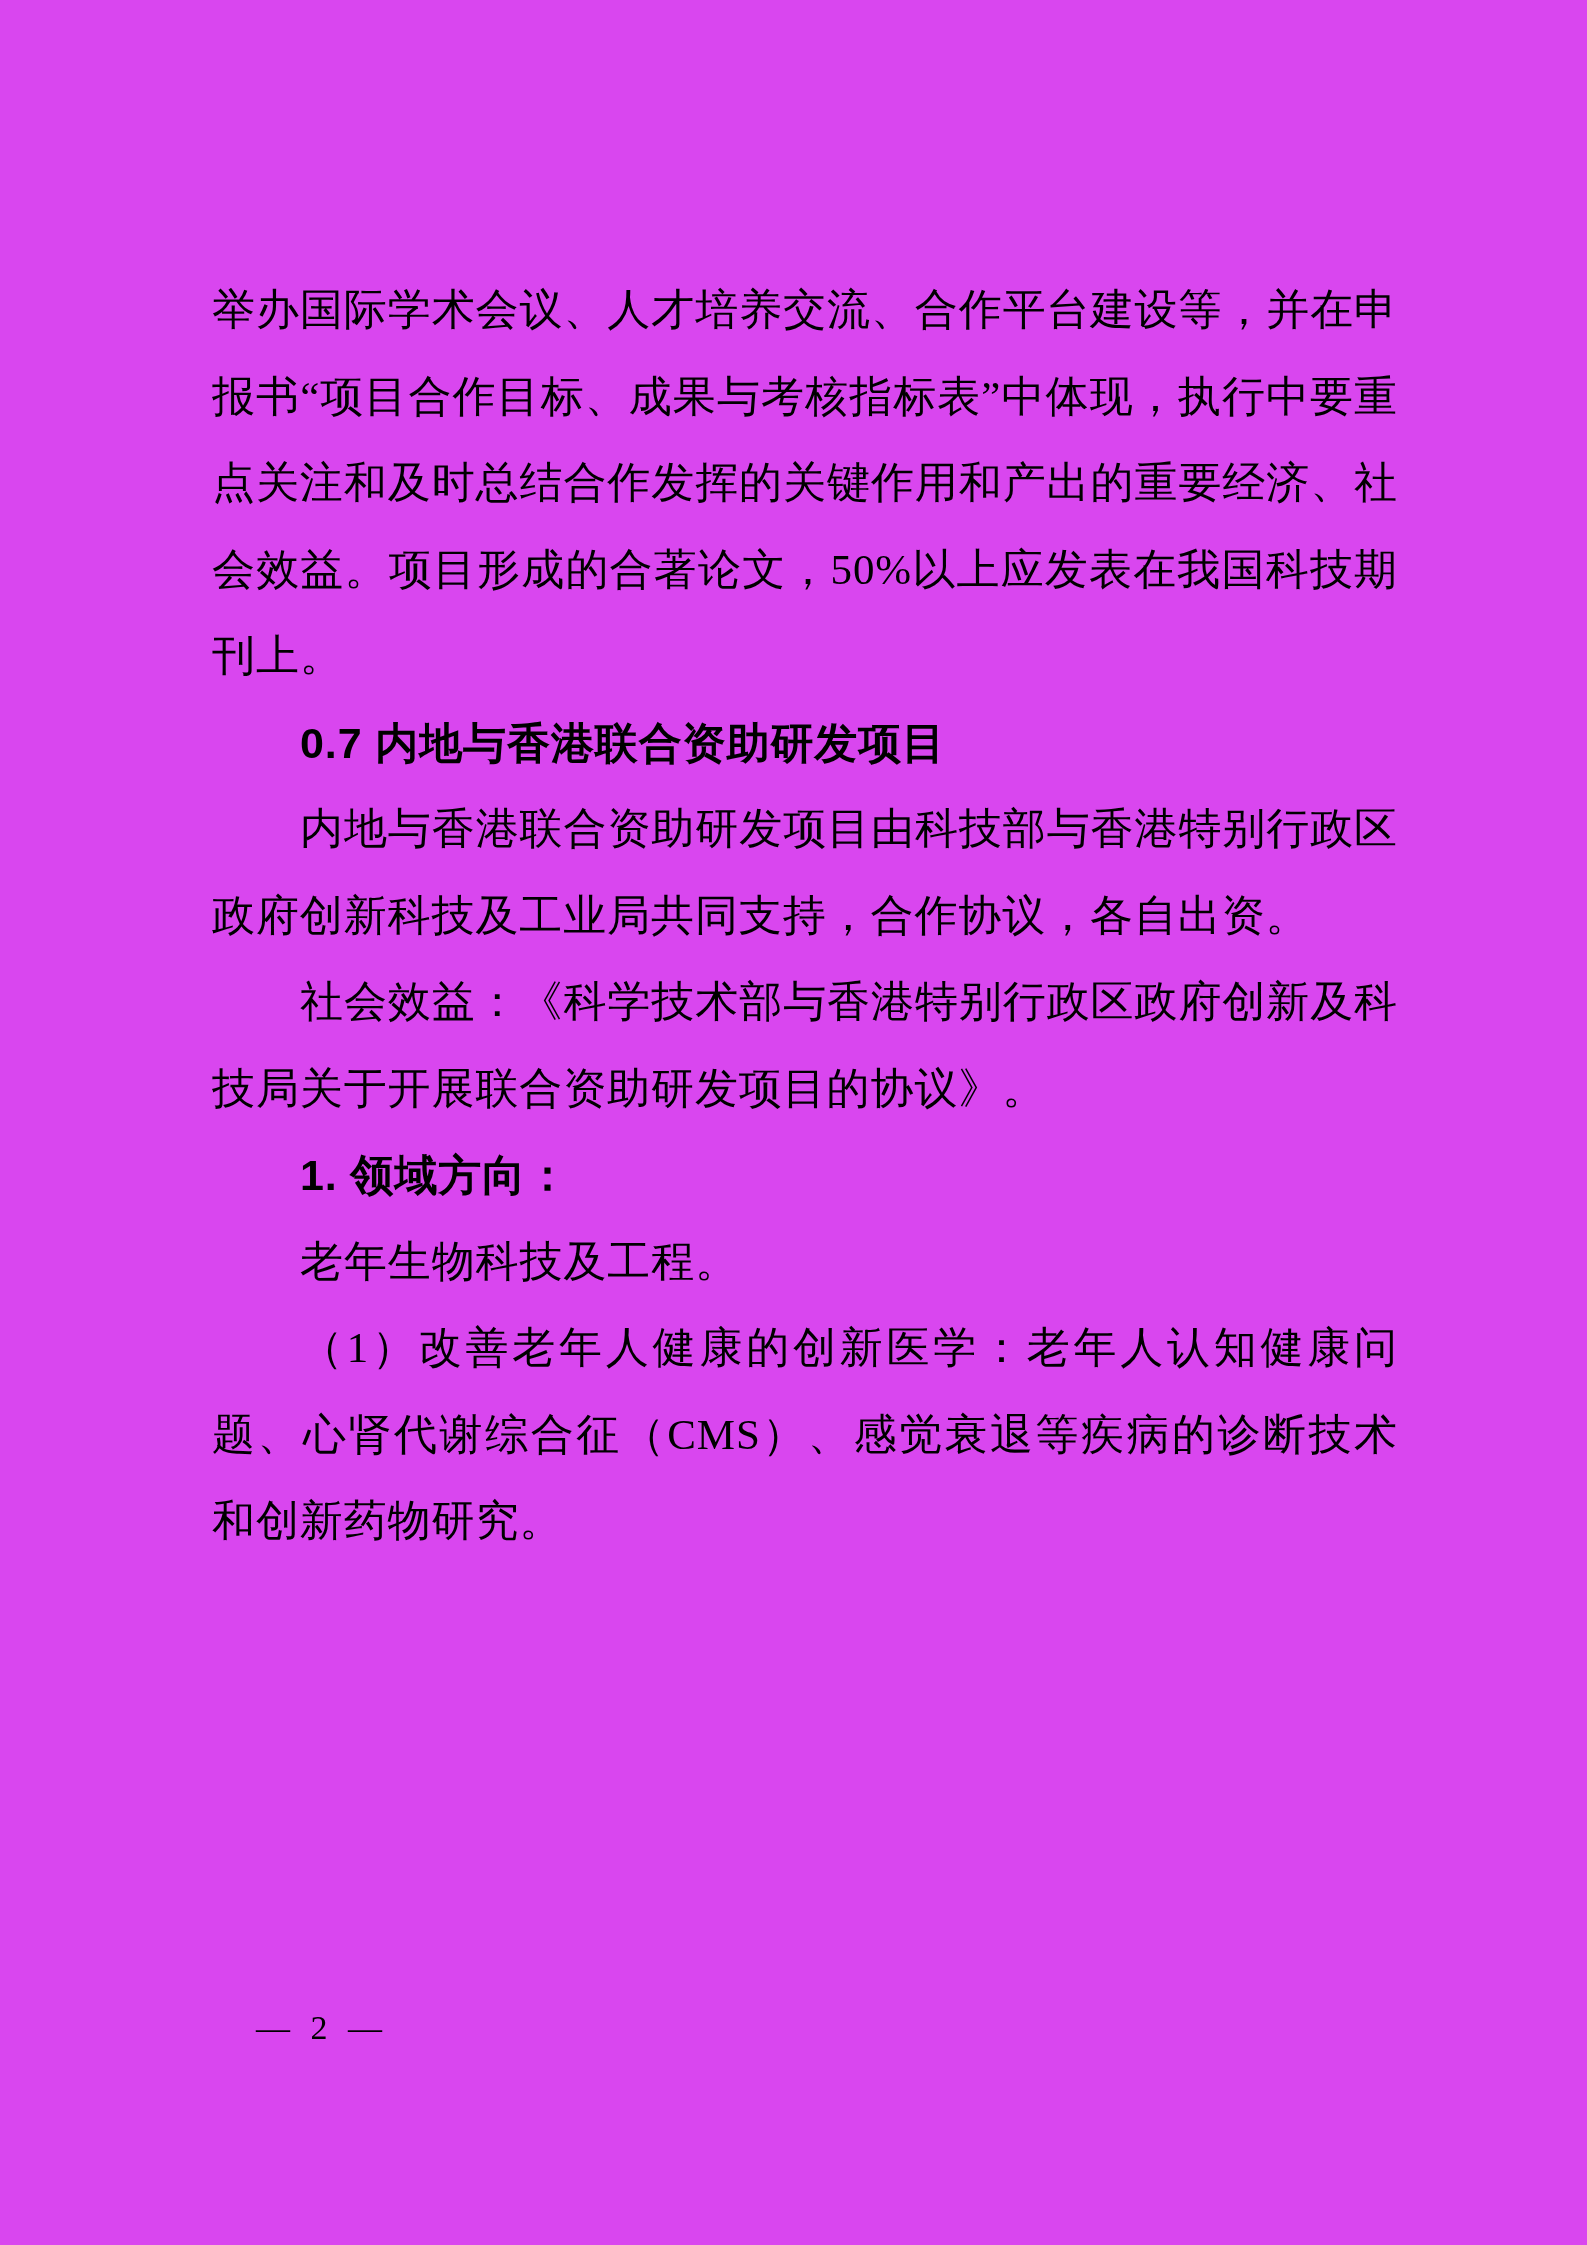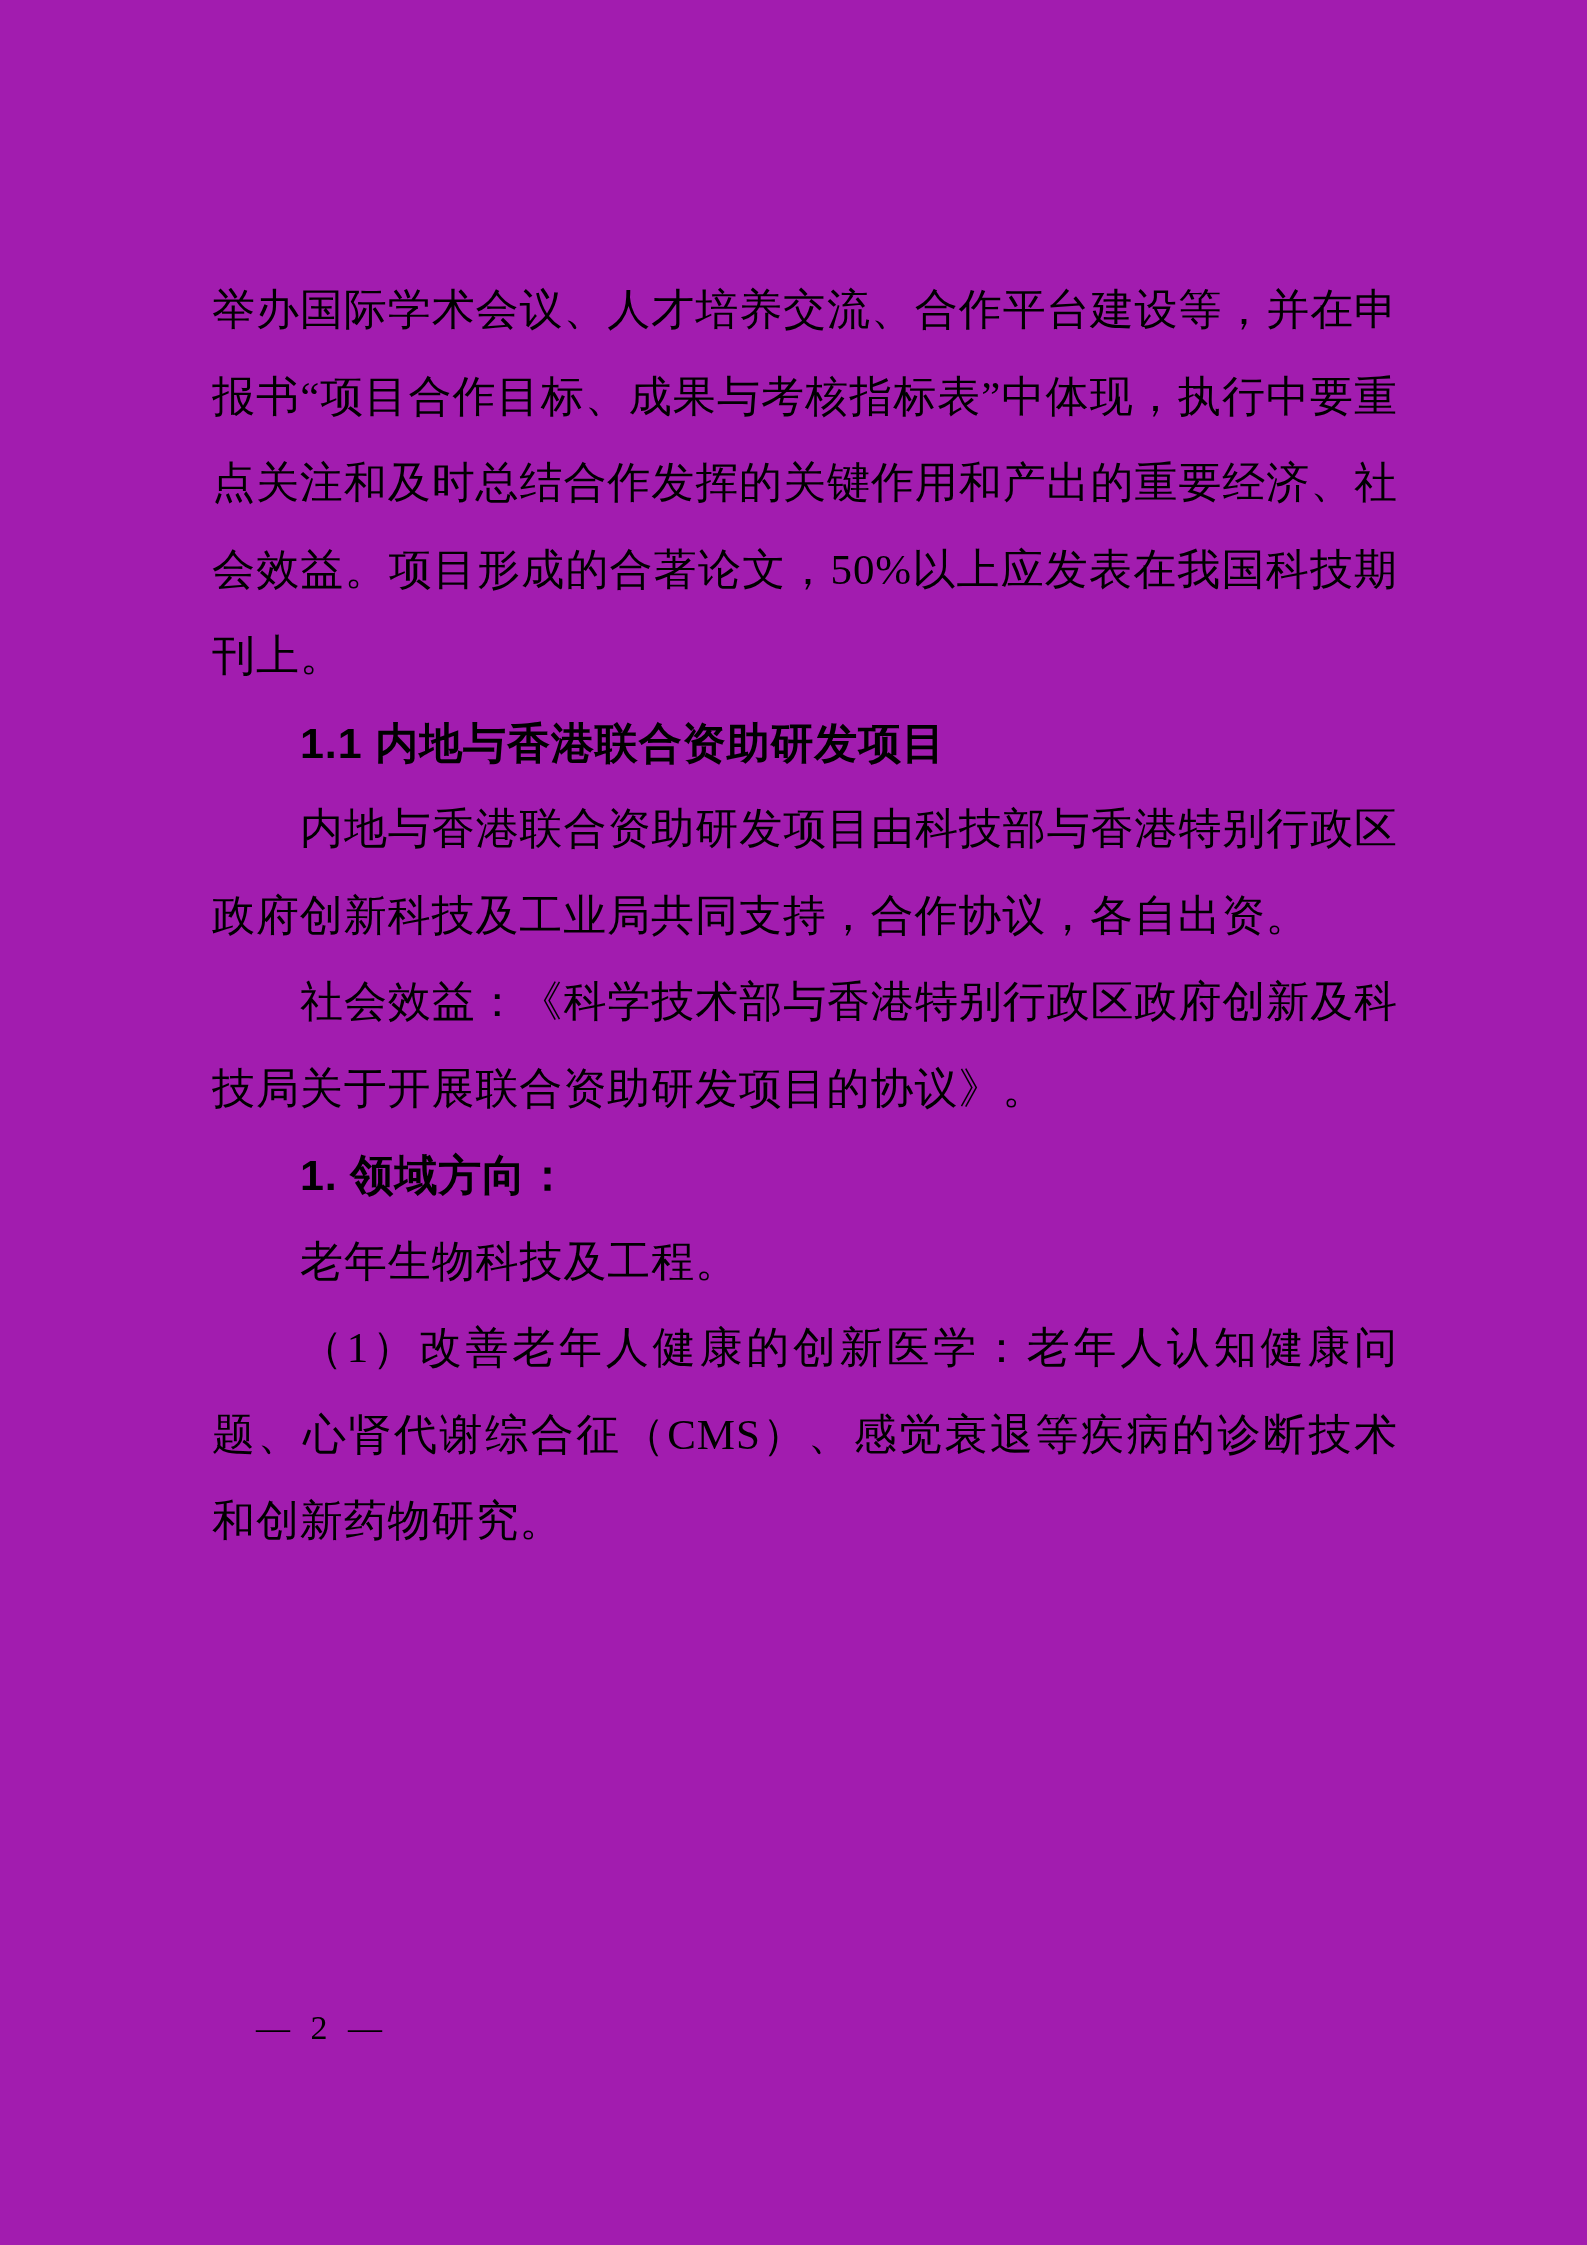--- a/index.html
+++ b/index.html
@@ -14,21 +14,21 @@
     overflow: hidden;
     color: #000000;
     font-family: "Liberation Serif", "DejaVu Serif", serif;
   }
   .page {
     position: absolute;
     left: 0;
     top: 0;
     width: 1587px;
     height: 2245px;
-    background: #a21caf;
+    background: #d946ef;
   }
   .doc {
     position: absolute;
     left: 212px;
     top: 267px;
     width: 1186px;
     font-size: 43px;
     line-height: 86.5px;
     letter-spacing: 0.9px;
     text-align: justify;
@@ -59,21 +59,21 @@
 </style>
 </head>
 <body>
 
 <div class="page">
 
   <main class="doc">
     <p class="para">举办国际学术会议、人才培养交流、合作平台建设等，并在申报书“项目合作目标、成果与考核指标表”中体现，执行中要重点关注和及时总结合作发挥的关键作用和产出的重要经济、社会效益。项目形成的合著论文，50%以上应发表在我国科技期刊上。</p>
 
 
-    <p class="para ind hd">1.1 内地与香港联合资助研发项目</p>
+    <p class="para ind hd">0.7 内地与香港联合资助研发项目</p>
 
     <p class="para ind">内地与香港联合资助研发项目由科技部与香港特别行政区政府创新科技及工业局共同支持，合作协议，各自出资。</p>
 
     <p class="para ind">社会效益：《科学技术部与香港特别行政区政府创新及科技局关于开展联合资助研发项目的协议》。</p>
 
     <p class="para ind hd">1. 领域方向：</p>
 
     <p class="para ind">老年生物科技及工程。</p>
 
     <p class="para ind">（1）改善老年人健康的创新医学：老年人认知健康问题、心肾代谢综合征（CMS）、感觉衰退等疾病的诊断技术和创新药物研究。</p>

